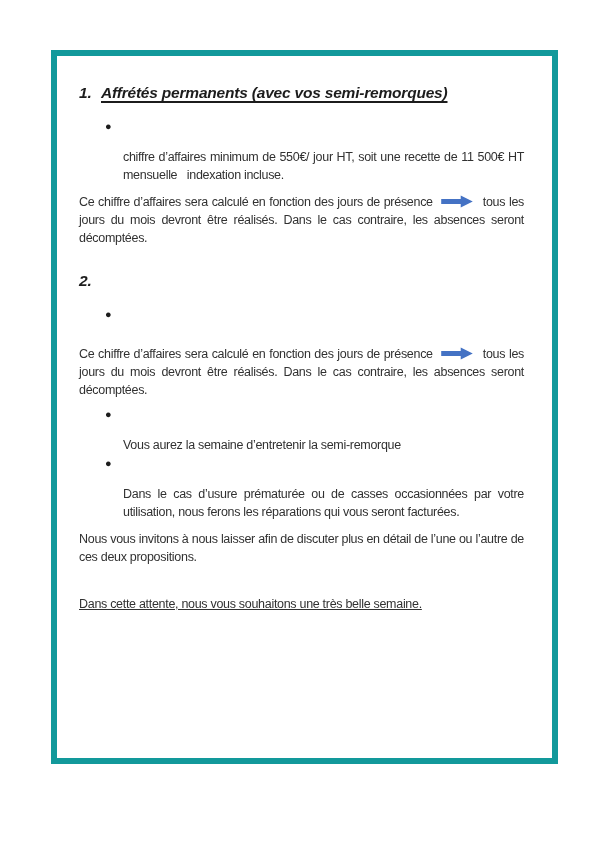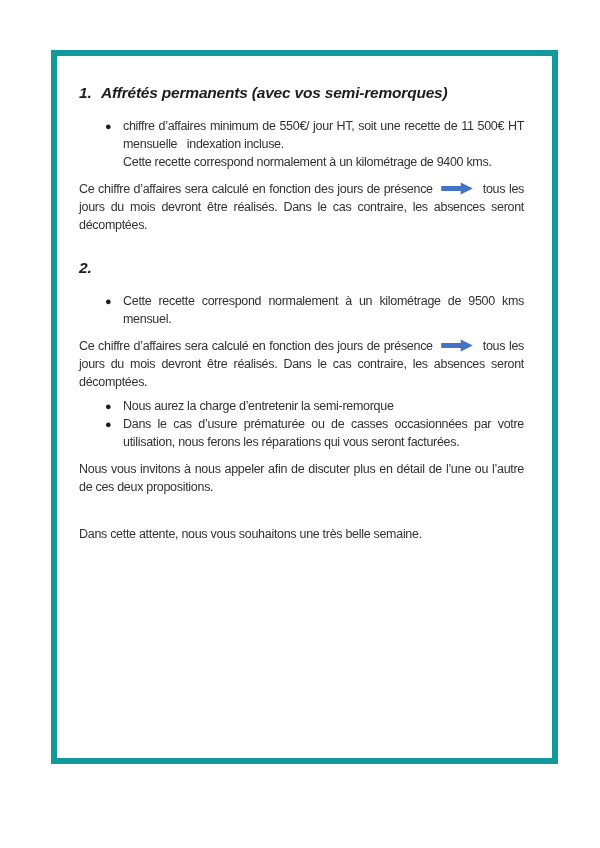--- a/index.html
+++ b/index.html
@@ -26,67 +26,68 @@
     line-height: 20px;
     font-weight: bold;
     font-style: italic;
     color: #1c1c1c;
     letter-spacing: -0.2px;
     margin: 0 0 14px 0;
   }
   .heading.second { margin-top: 24px; }
   .h-num { flex: none; width: 22px; }
   .h-title {
+    text-decoration: underline;
     text-decoration-thickness: 2px;
     text-underline-offset: 3px;
   }
   p, .bullet-body {
     font-size: 12.5px;
     line-height: 18px;
     letter-spacing: -0.3px;
     text-align: justify;
+    margin-top: 31px;
   }
   p { margin: 0 0 10px 0; }
   .bullets { margin: 0 0 9px 0; }
   .bullets.tight { margin-top: -4px; }
   .bullet-row { display: flex; }
   .bullet-glyph {
     flex: none;
     width: 18px;
     margin-left: 26px;
     font-size: 11px;
     line-height: 18px;
     color: #1c1c1c;
   }
   .bullet-body { flex: 1; }
   .arrow {
     display: inline-block;
     vertical-align: -2px;
     margin: 0 10px 0 8px;
   }
-  .last-para { margin-top: 29px; }
+  .last-para { margin-top: 29px; text-decoration: underline; }
 </style>
 </head>
 <body>
 
 <div class="page">
   <div class="frame" style="border-color: rgb(18, 153, 155);">
 
     <div>
       <div class="heading">
         <span class="h-num">1.</span>
         <span class="h-title">Affrétés permanents (avec vos semi-remorques)</span>
       </div>
 
       <div class="bullets">
         <div class="bullet-row">
           <span class="bullet-glyph">●</span>
           <div class="bullet-body">
             <div>chiffre d’affaires minimum de 550€/ jour HT, soit une recette de 11 500€ HT mensuelle&nbsp;&nbsp; indexation incluse.</div>
-            <div>Cette recette correspond normalement à un kilométrage de 9400 kms.</div>
           </div>
         </div>
       </div>
 
 
       <p>
         <span>Ce chiffre d’affaires sera calculé en fonction des jours de présence</span><svg class="arrow" width="32" height="13" viewBox="0 0 34 14" aria-hidden="true">
             <path d="M0 4.2 H21 V0.5 L34 7 L21 13.5 V9.8 H0 Z" fill="#4472c4"></path>
           </svg><span>tous les jours du mois devront être réalisés. Dans le cas contraire, les absences seront décomptées.</span>
       </p>
@@ -94,43 +95,42 @@
 
     <div>
       <div class="heading second">
         <span class="h-num">2.</span>
       </div>
 
       <div class="bullets">
         <div class="bullet-row">
           <span class="bullet-glyph">●</span>
           <div class="bullet-body">
-            <div>Cette recette correspond normalement à un kilométrage de 9500 kms mensuel.</div>
           </div>
         </div>
       </div>
 
 
       <p>
         <span>Ce chiffre d’affaires sera calculé en fonction des jours de présence</span><svg class="arrow" width="32" height="13" viewBox="0 0 34 14" aria-hidden="true">
             <path d="M0 4.2 H21 V0.5 L34 7 L21 13.5 V9.8 H0 Z" fill="#4472c4"></path>
           </svg><span>tous les jours du mois devront être réalisés. Dans le cas contraire, les absences seront décomptées.</span>
       </p>
 
       <div class="bullets tight">
         <div class="bullet-row">
           <span class="bullet-glyph">●</span>
-          <div class="bullet-body">Nous aurez la charge d’entretenir la semi-remorque</div>
+          <div class="bullet-body">Vous aurez la semaine d’entretenir la semi-remorque</div>
         </div>
         <div class="bullet-row">
           <span class="bullet-glyph">●</span>
           <div class="bullet-body">Dans le cas d’usure prématurée ou de casses occasionnées par votre utilisation, nous ferons les réparations qui vous seront facturées.</div>
         </div>
       </div>
     </div>
 
     <div>
-      <p>Nous vous invitons à nous appeler afin de discuter plus en détail de l’une ou l’autre de ces deux propositions.</p>
+      <p>Nous vous invitons à nous laisser afin de discuter plus en détail de l’une ou l’autre de ces deux propositions.</p>
       <p class="last-para">Dans cette attente, nous vous souhaitons une très belle semaine.</p>
     </div>
 
   </div>
 </div>
 
 </body></html>

